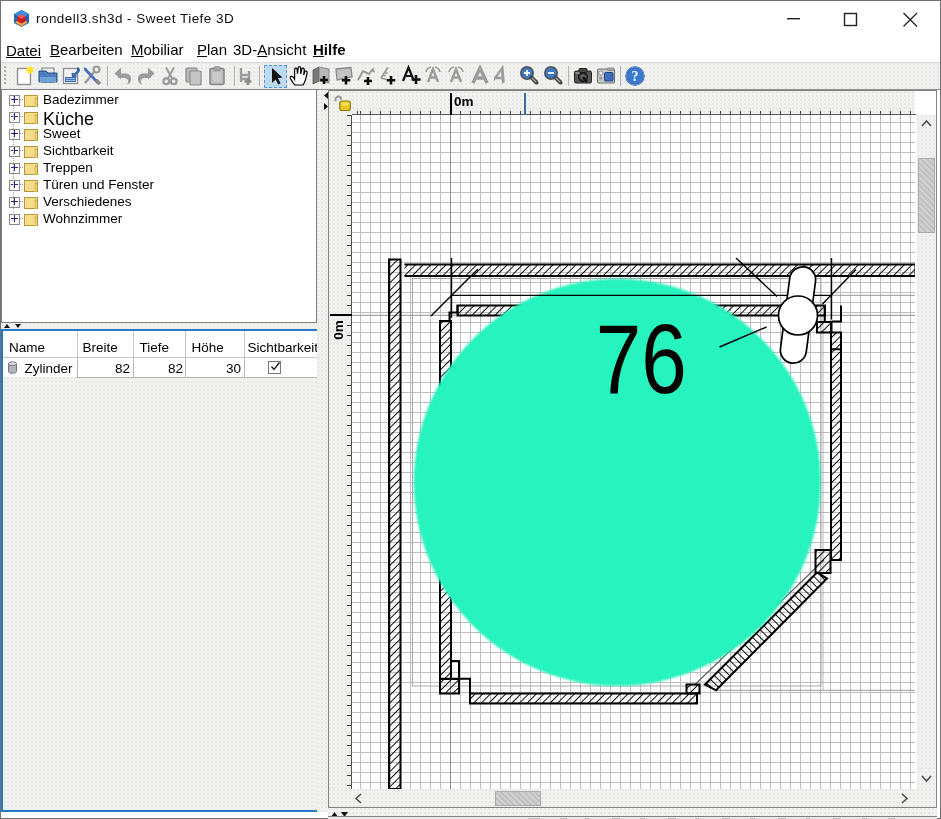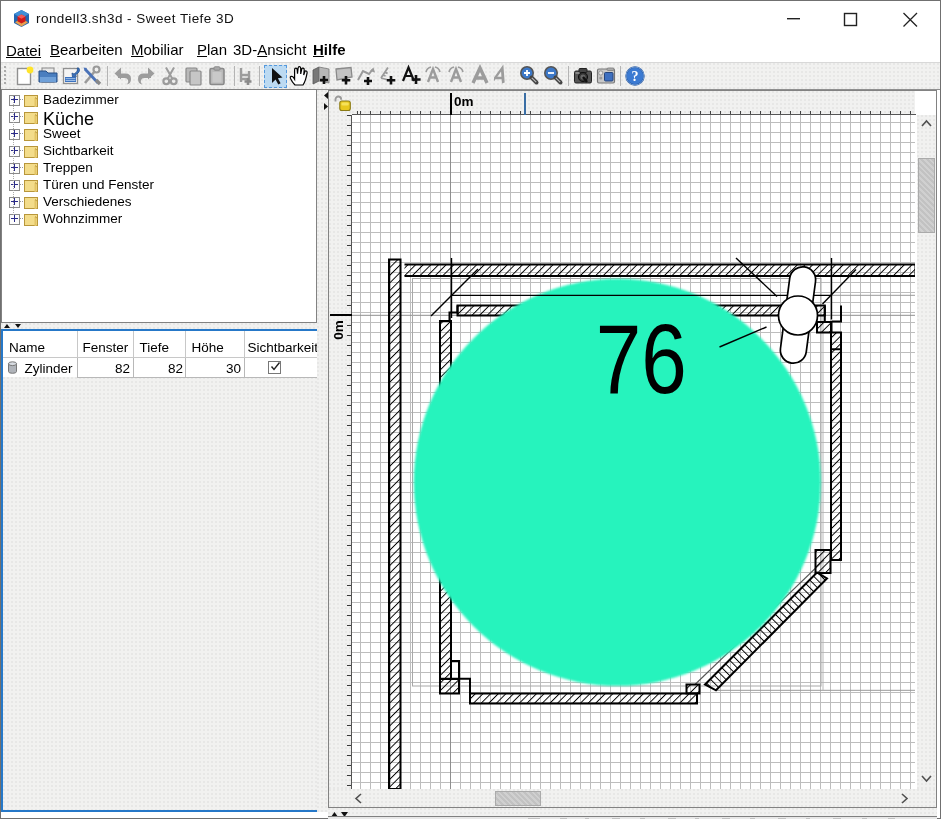--- a/index.html
+++ b/index.html
@@ -277,21 +277,21 @@
 <div class="abs" style="left:1px;top:329px;width:319px;height:483px;border:2px solid #2678c8;background:#fff;box-sizing:border-box;"></div>
 <div class="abs tex" style="left:3px;top:377px;width:315px;height:433px;"></div>
 
 <div class="abs" style="left:3px;top:331px;width:315px;height:27px;background:#fff;"></div>
 <div class="abs" style="left:77px;top:331px;width:1px;height:26px;background:#c8c8c8;"></div>
 <div class="abs" style="left:133px;top:331px;width:1px;height:26px;background:#c8c8c8;"></div>
 <div class="abs" style="left:185px;top:331px;width:1px;height:26px;background:#c8c8c8;"></div>
 <div class="abs" style="left:244px;top:331px;width:1px;height:26px;background:#c8c8c8;"></div>
 <div class="abs" style="left:3px;top:357px;width:315px;height:1px;background:#c8c8c8;"></div>
 <div class="abs" style="left:9.0px;top:340px;font-size:13.5px;">Name</div>
-<div class="abs" style="left:82.5px;top:340px;font-size:13.5px;">Fenster</div>
+<div class="abs" style="left:82.5px;top:340px;font-size:13.5px;">Breite</div>
 <div class="abs" style="left:139.5px;top:340px;font-size:13.5px;text-align:center;">Tiefe</div>
 <div class="abs" style="left:191.5px;top:340px;font-size:13.5px;">Höhe</div>
 <div class="abs" style="left:247.5px;top:340px;font-size:13.5px;">Sichtbarkeit</div>
 <div class="abs" style="left:3px;top:358px;width:315px;height:19px;background:#fff;"></div>
 <div class="abs" style="left:77px;top:358px;width:1px;height:19px;background:#b8b8b8;"></div>
 <div class="abs" style="left:133px;top:358px;width:1px;height:19px;background:#b8b8b8;"></div>
 <div class="abs" style="left:185px;top:358px;width:1px;height:19px;background:#b8b8b8;"></div>
 <div class="abs" style="left:244px;top:358px;width:1px;height:19px;background:#b8b8b8;"></div>
 <div class="abs" style="left:77px;top:377px;width:241px;height:1px;background:#b8b8b8;"></div>
 <svg class="abs" style="left:7px;top:361px;" width="11" height="13" viewBox="0 0 11 13">

